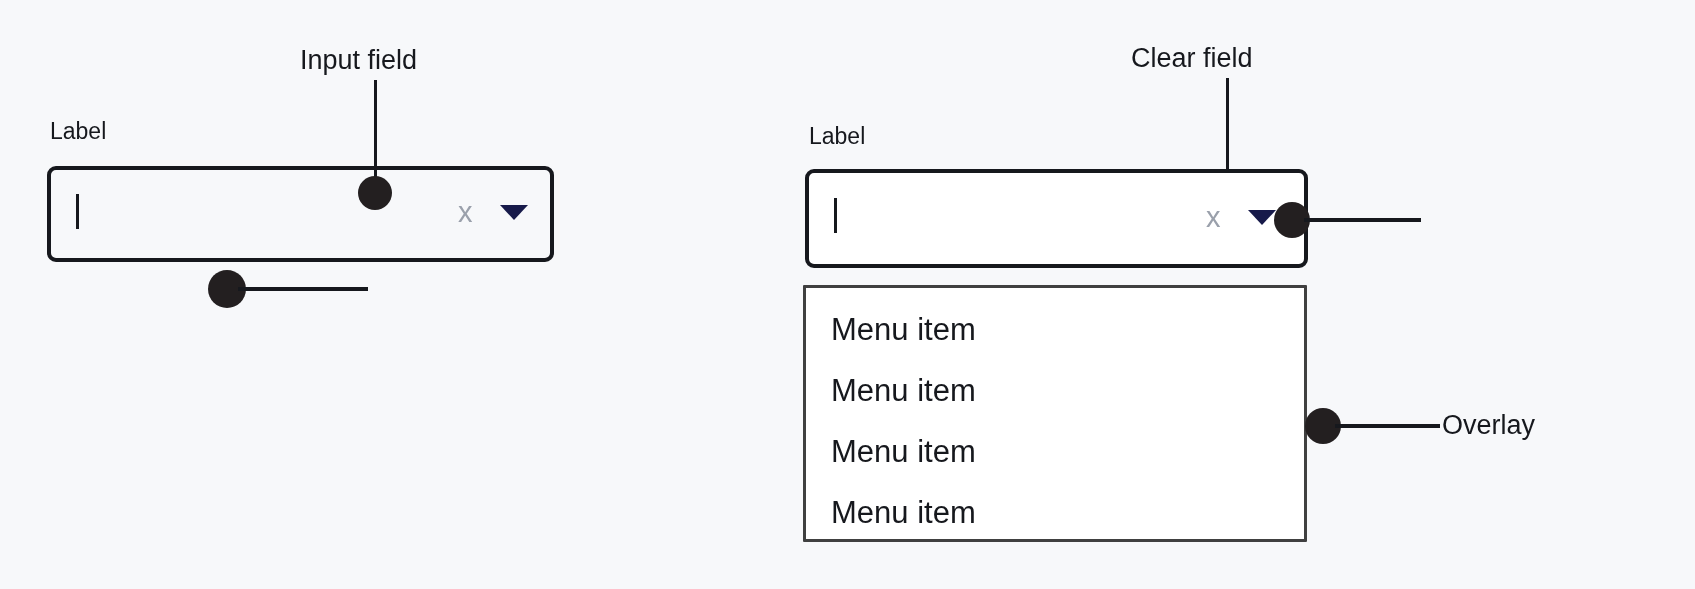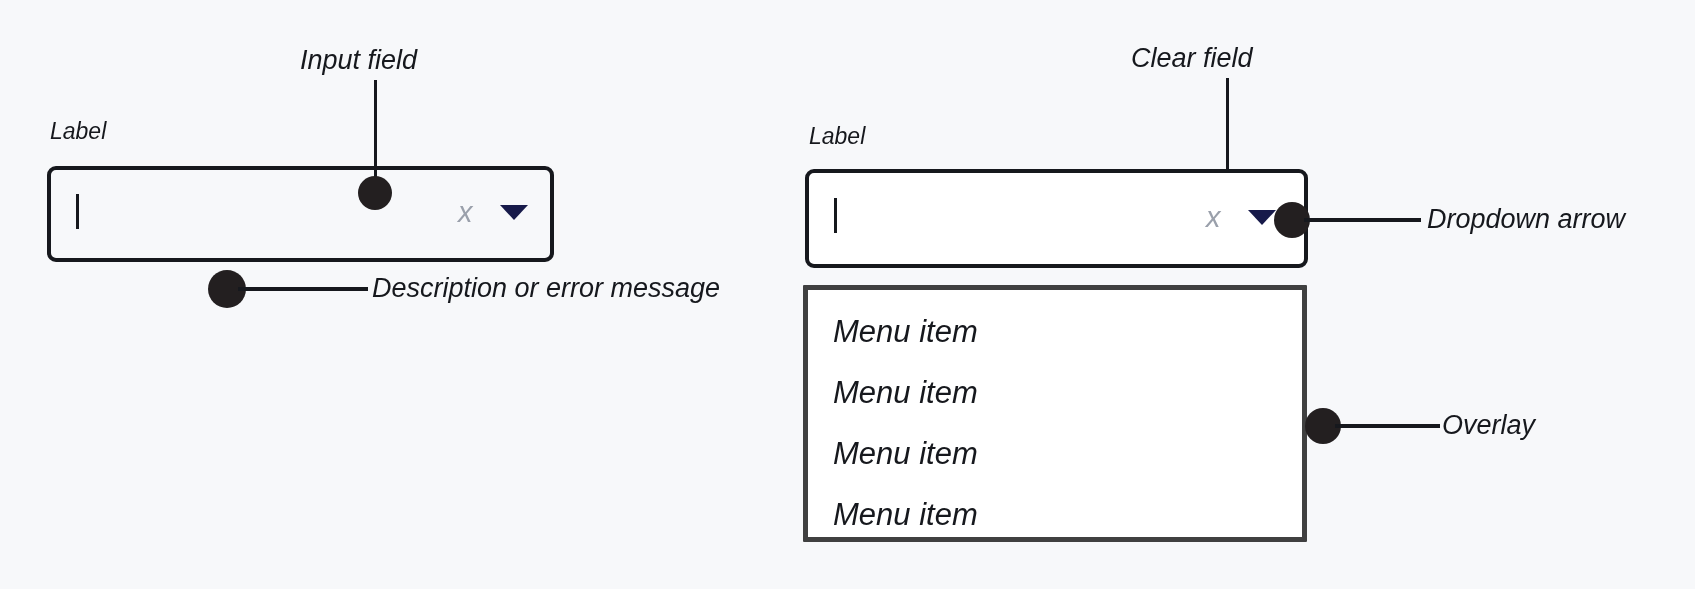--- a/index.html
+++ b/index.html
@@ -13,21 +13,20 @@
     background: #f7f8fa;
     font-family: "Liberation Sans", sans-serif;
     color: #16181d;
     overflow: hidden;
   }
 
   #stage {
     position: relative;
     width: 1695px;
     height: 458px;
-    font-style: italic;
   }
 
   
   .abs { position: absolute; }
 
   .callout-text {
     font-size: 27px;
     line-height: 1;
     color: #16181d;
     white-space: nowrap;
@@ -97,21 +96,21 @@
     width: 0;
     height: 0;
     border-left: 14px solid transparent;
     border-right: 14px solid transparent;
     border-top: 15px solid #171a4a;
   }
 
   
   .overlay-box {
     box-sizing: border-box;
-    border: 5px solid #404040;
+    border: 3px solid #404040;
     background: #ffffff;
     border-radius: 1px;
   }
 </style>
 </head>
 <body>
 
 <div id="stage">
 
   <div class="abs callout-text" style="left:300px; top:47px;">Input field</div>
@@ -129,21 +128,20 @@
     <div class="abs clear-x" style="left:407px; top:28px;">x</div>
 
     <div class="abs dropdown-caret" style="left:449px; top:35px;"></div>
   </div>
 
 
   <div class="abs dot" style="left:208px; top:270px; width:38px; height:38px;"></div>
 
   <div class="abs leader-h" style="left:238px; top:287px; width:130px;"></div>
 
-  <div class="abs callout-text" style="left:372px; top:275px;">Description or error message</div>
 
   <div class="abs callout-text" style="left:1131px; top:45px;">Clear field</div>
 
   <div class="abs leader-v" style="left:1226px; top:78px; height:104px;"></div>
 
   <div class="abs dot" style="left:1211px; top:174px; width:34px; height:34px;"></div>
 
   <div class="abs label-text" style="left:809px; top:125px;">Label</div>
 
   <div class="abs field-box white-fill" style="left:805px; top:169px; width:503px; height:99px;">
@@ -152,21 +150,20 @@
 
     <div class="abs clear-x" style="left:397px; top:30px;">x</div>
 
     <div class="abs dropdown-caret" style="left:439px; top:37px;"></div>
   </div>
 
   <div class="abs dot" style="left:1274px; top:202px; width:36px; height:36px;"></div>
 
   <div class="abs leader-h" style="left:1304px; top:218px; width:117px;"></div>
 
-  <div class="abs callout-text" style="left:1427px; top:206px;">Dropdown arrow</div>
 
   <div class="abs overlay-box" style="left:803px; top:285px; width:504px; height:257px;">
 
     <div class="abs menu-item-text" style="left:25px; top:26px;">Menu item</div>
 
     <div class="abs menu-item-text" style="left:25px; top:87px;">Menu item</div>
 
     <div class="abs menu-item-text" style="left:25px; top:148px;">Menu item</div>
 
     <div class="abs menu-item-text" style="left:25px; top:209px;">Menu item</div>

